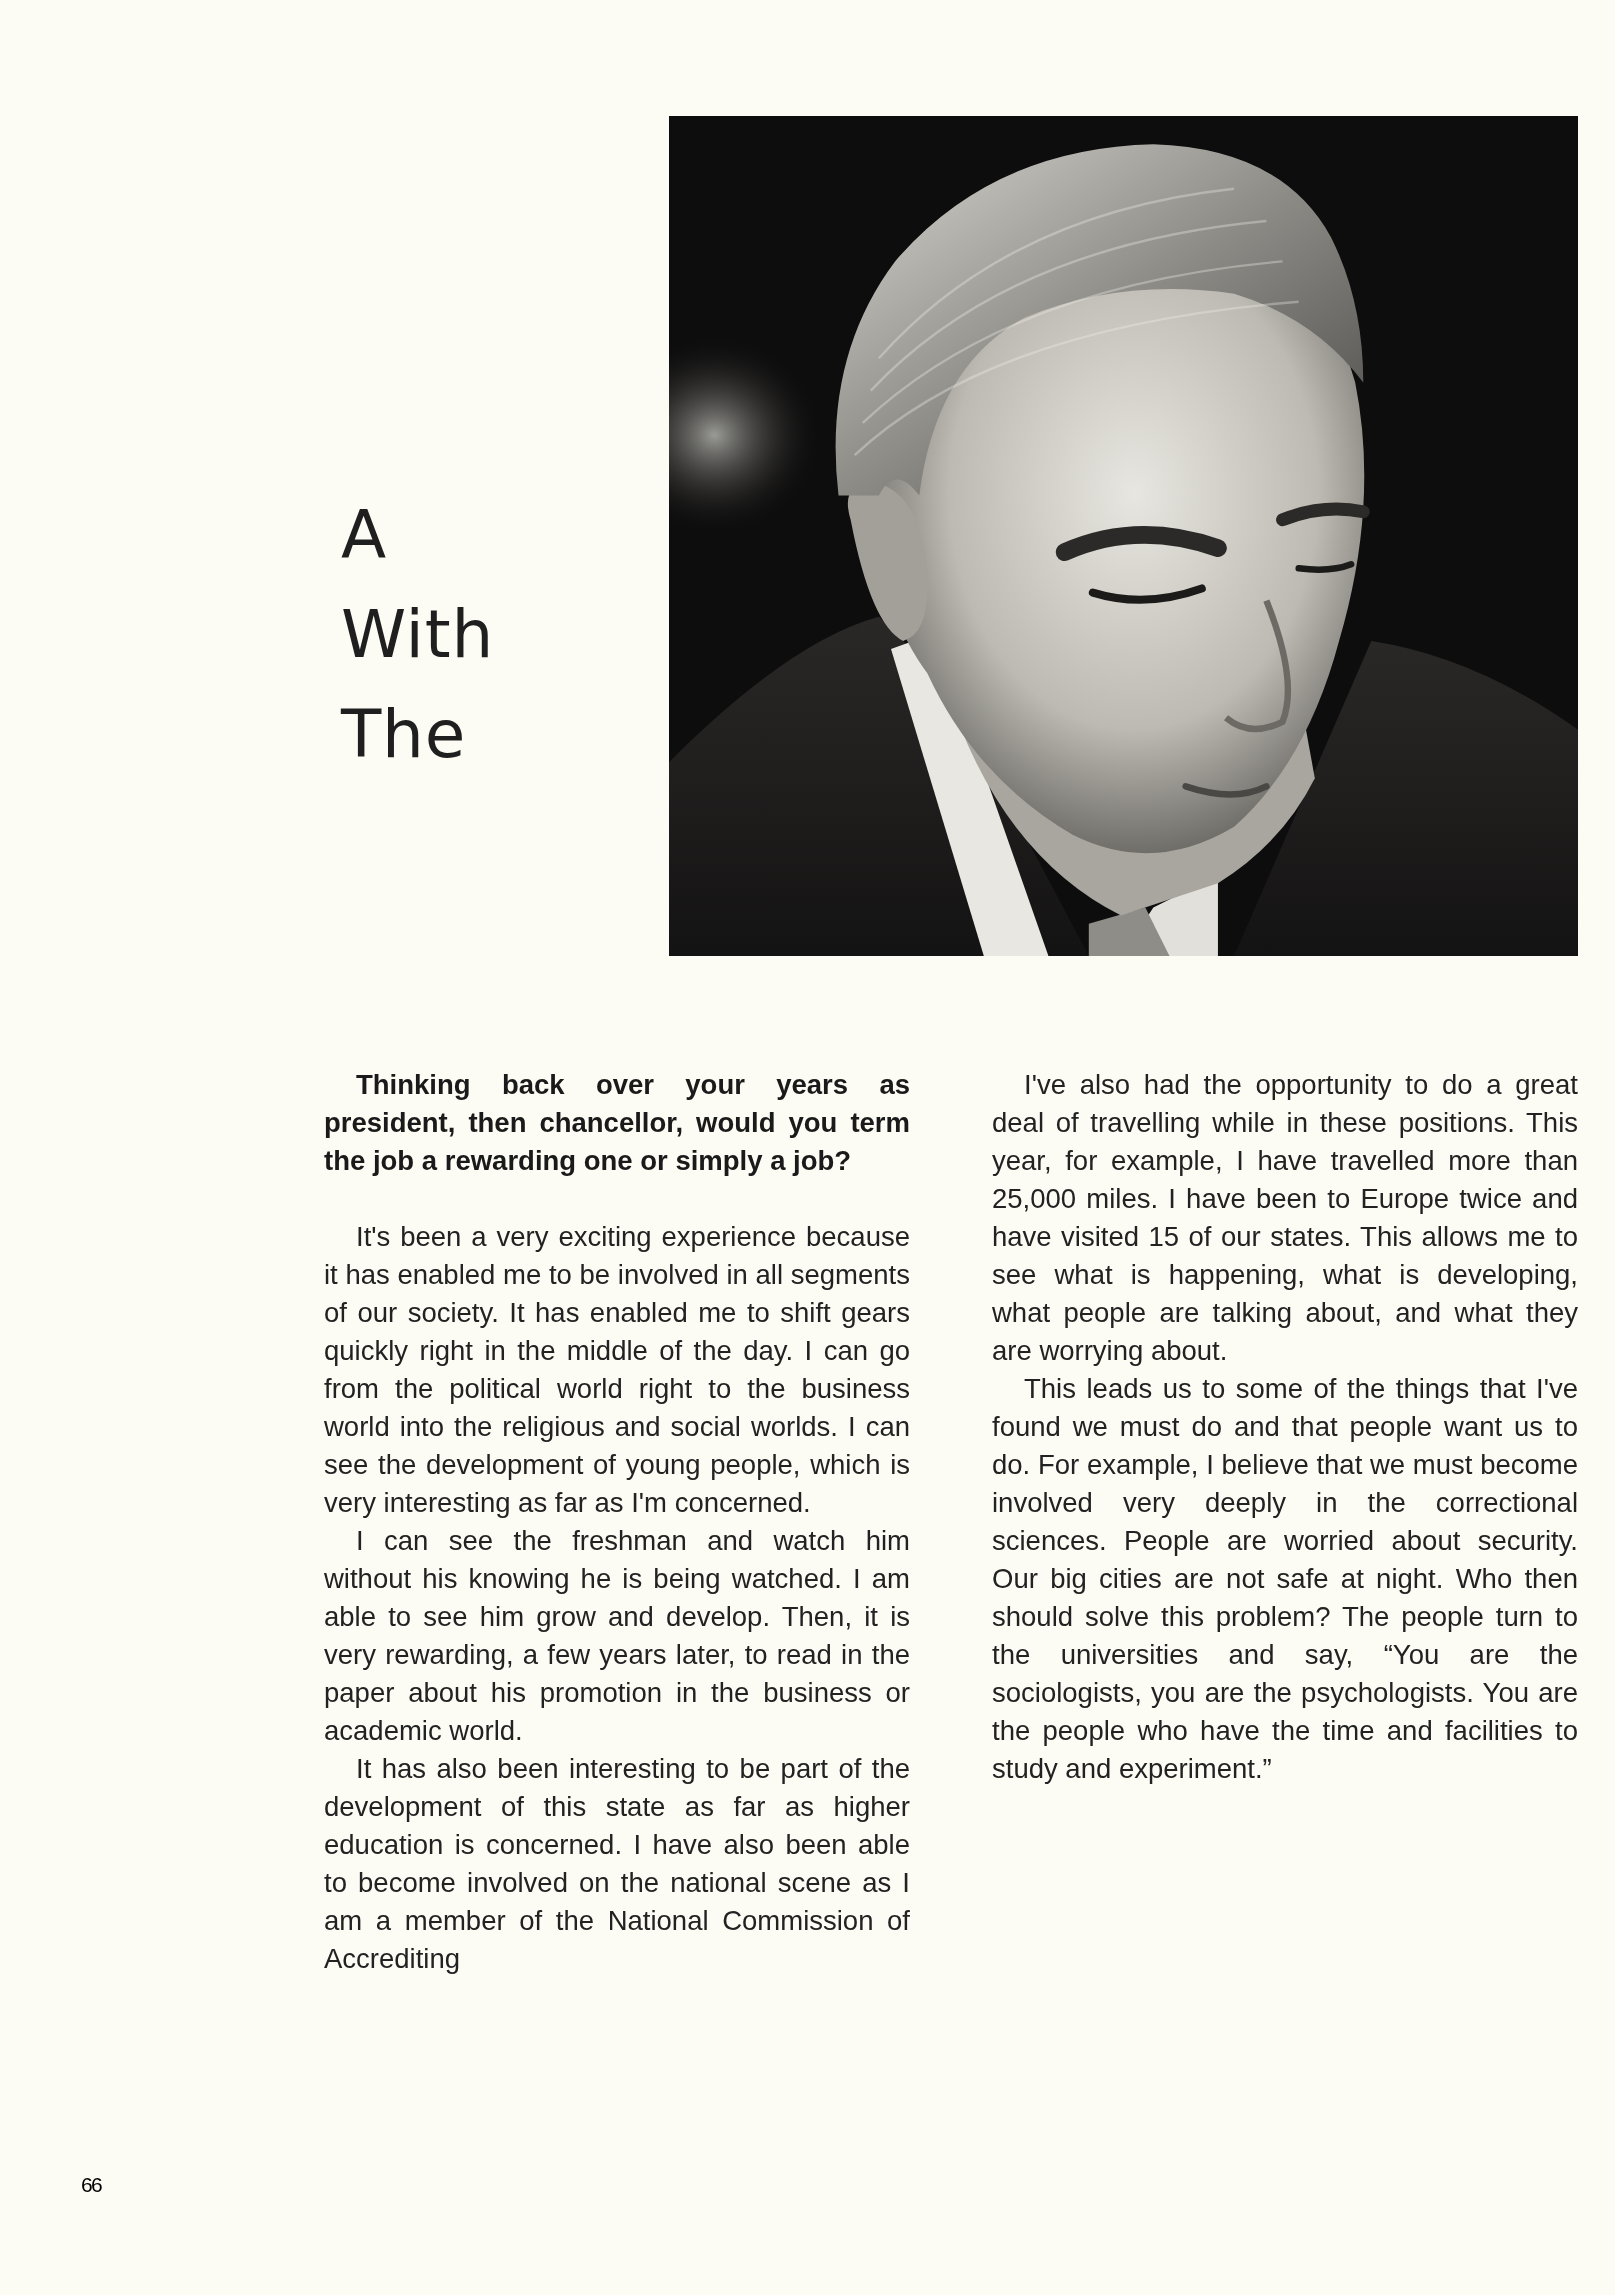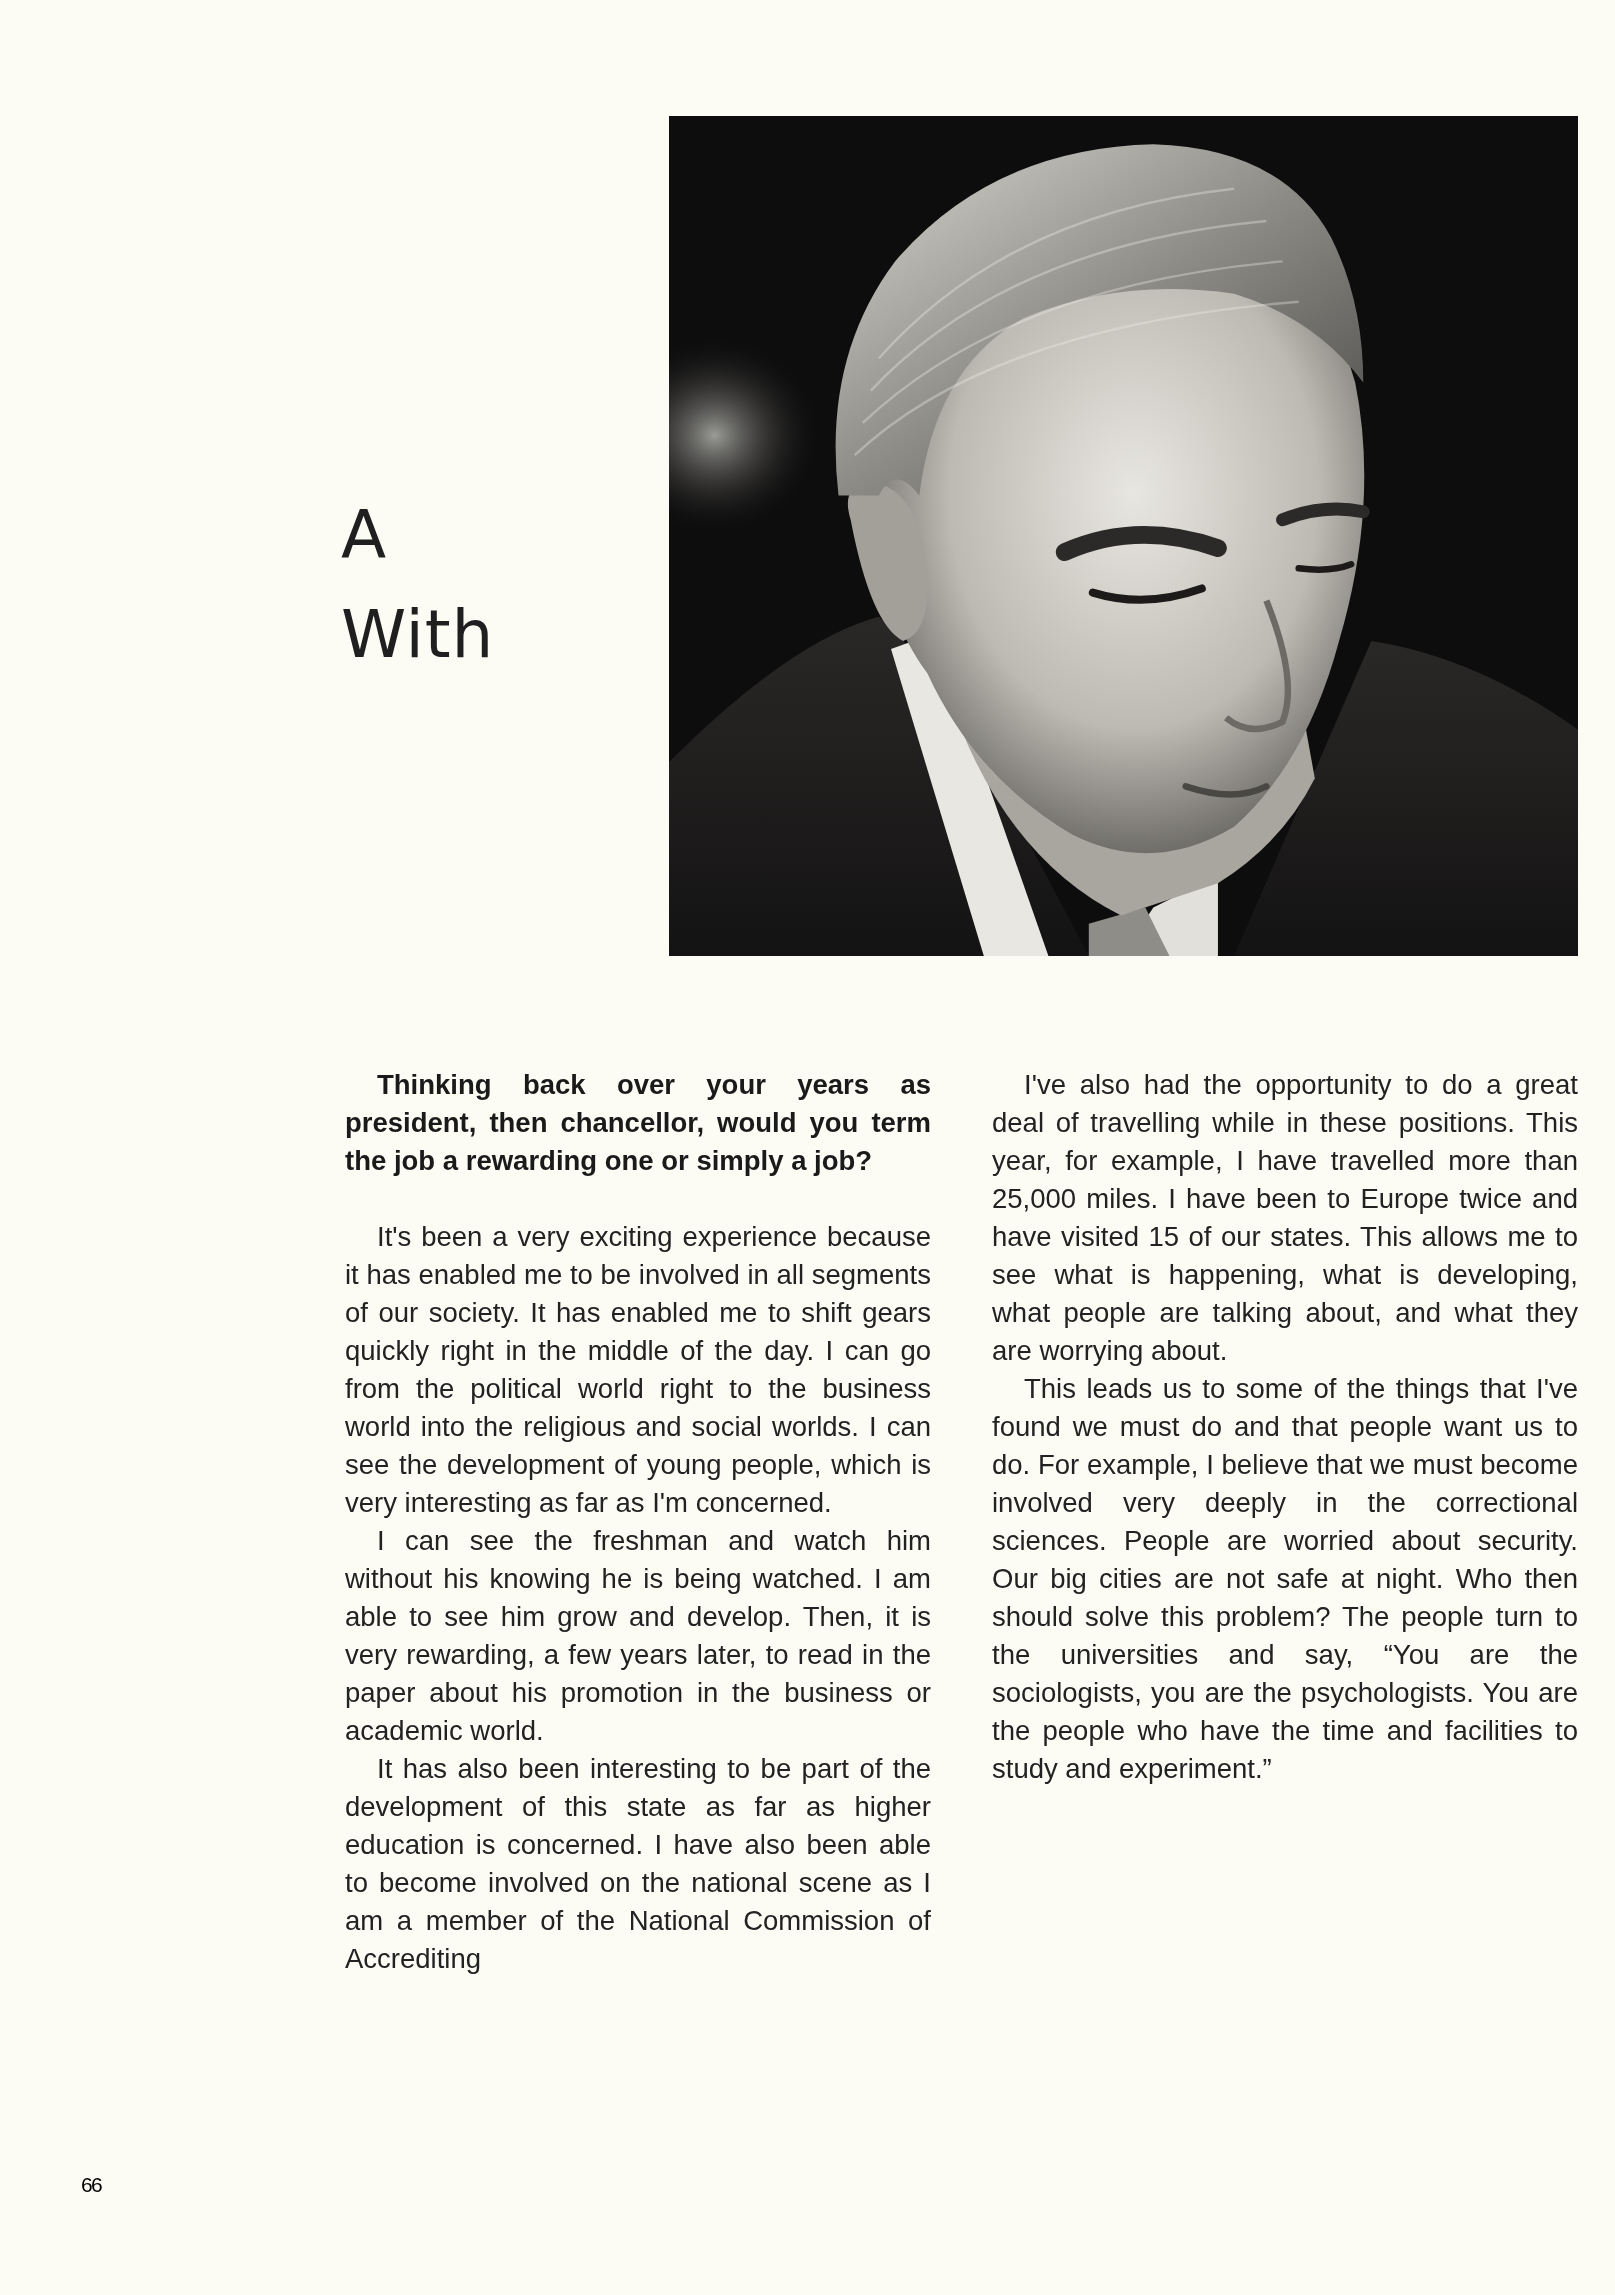--- a/index.html
+++ b/index.html
@@ -43,21 +43,21 @@
       position: absolute;
       top: 1066px;
       width: 586px;
       font-family: "Liberation Sans", sans-serif;
       font-size: 27.5px;
       line-height: 38px;
       text-align: justify;
       color: #222;
       font-stretch: condensed;
     }
-    .col.left { left: 345px; }
+    .col.left { left: 324px; }
     .col.right { left: 992px; }
     .col p { margin: 0; text-indent: 32px; }
     .col p.noindent { text-indent: 0; }
     .question {
       font-weight: bold;
       margin-bottom: 38px !important;
       color: #1a1a1a;
     }
     .page-number {
       position: absolute;
@@ -68,20 +68,21 @@
       color: #000000;
       letter-spacing: -1.6px;
     }
   </style>
 </head>
 <body>
 
 <h1 class="title">
   <span class="line">A</span>
   <span class="line">With</span>
+  <span class="line">The</span>
 </h1>
 
 <div class="photo">
   <svg viewBox="0 0 1126 1040" preserveAspectRatio="none">
     <defs>
       <radialGradient id="bgGlow" cx="0.05" cy="0.38" r="0.12">
         <stop offset="0" stop-color="#9a9a96"></stop>
         <stop offset="1" stop-color="#0e0d0d" stop-opacity="0"></stop>
       </radialGradient>
       <radialGradient id="face" cx="0.55" cy="0.45" r="0.6">

